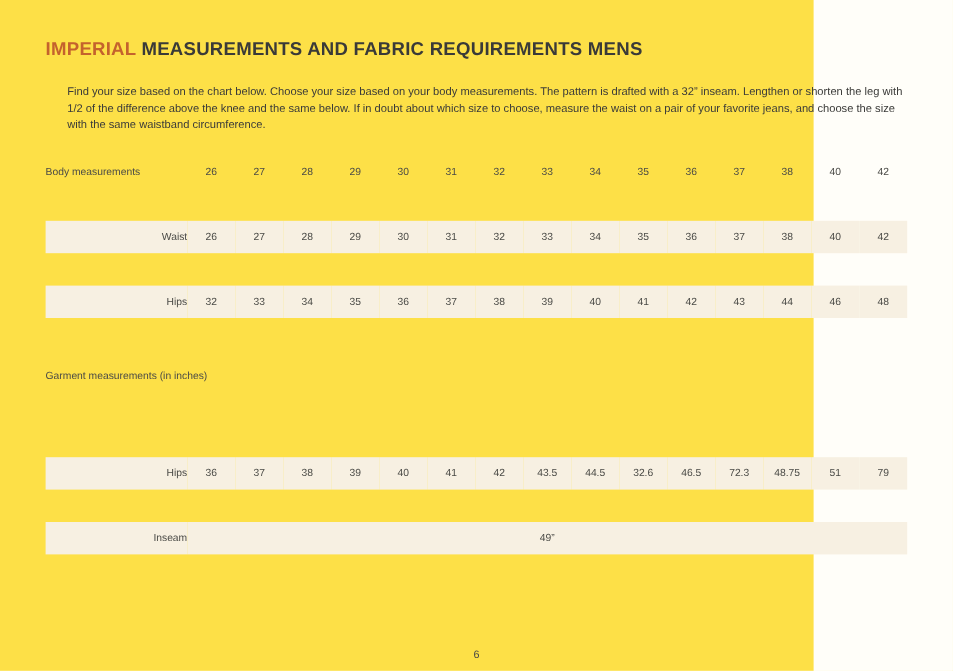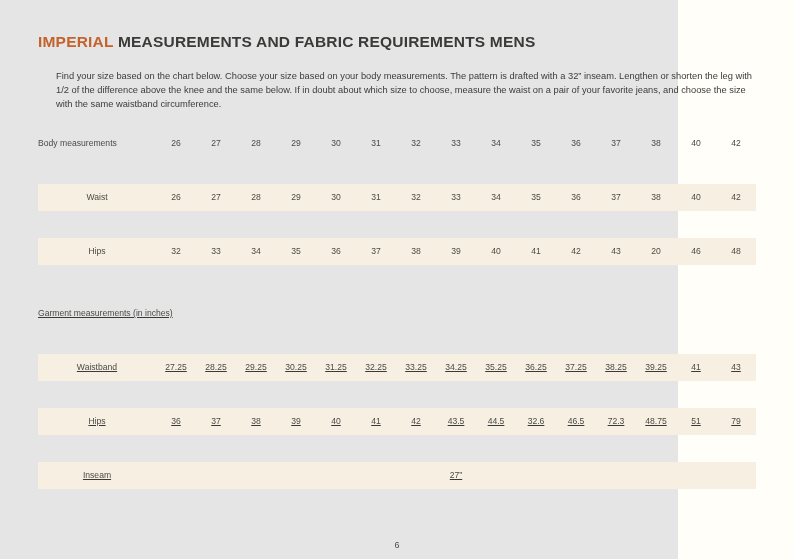--- a/index.html
+++ b/index.html
@@ -13,21 +13,21 @@
     font-family: "Liberation Sans", sans-serif;
     color: #3a3a38;
     position: relative;
     overflow: hidden;
   }
   .page {
     position: absolute;
     left: 0; top: 0;
     width: 678px;
     height: 559px;
-    background: #e5e5e5;
+    background: #fde047;
   }
   .content {
     position: absolute;
     left: 38px;
     top: 33px;
     width: 718px;
   }
 
   h1.title {
     font-size: 15.5px;
@@ -64,41 +64,40 @@
     font-size: 8.4px;
     color: #4a4a46;
     padding: 0 0 0 8px;
     background: transparent;
     height: 22px;
     vertical-align: middle;
     margin-left: 36px;
   }
   .rowlabel {
     padding-left: 8px;
-    text-align: center;
+    text-align: right;
   }
   .num {
     text-align: center;
   }
   .fill {
     background: #f7f0e2;
   }
   .spacer-row td {
     height: 11px;
   }
   .sect-spacer td {
     height: 9px;
   }
 
   .tbl-block {
     margin-top: 18px;
   }
   .tbl-block2 {
     margin-top: 8px;
-    text-decoration: underline;
   }
 
   .footer-num {
     position: absolute;
     left: 0;
     top: 540px;
     width: 794px;
     text-align: center;
     font-size: 9px;
     color: #4a4a46;
@@ -186,21 +185,21 @@
           <td class="fill num">34</td>
           <td class="fill num">35</td>
           <td class="fill num">36</td>
           <td class="fill num">37</td>
           <td class="fill num">38</td>
           <td class="fill num">39</td>
           <td class="fill num">40</td>
           <td class="fill num">41</td>
           <td class="fill num">42</td>
           <td class="fill num">43</td>
-          <td class="fill num">20</td>
+          <td class="fill num">44</td>
           <td class="fill num">46</td>
           <td class="fill num">48</td>
         </tr>
       </tbody>
     </table>
 
     <table class="mt tbl-block2">
       <colgroup>
         <col style="width:118px">
         <col style="width:40px">
@@ -222,38 +221,20 @@
       <tbody>
         <tr class="sect-spacer">
             <td colspan="16"></td>
           </tr>
         <tr>
           <td class="sect-label" colspan="16">Garment measurements (in inches)</td>
         </tr>
         <tr class="spacer-row">
             <td colspan="16"></td>
           </tr>
-        <tr>
-          <td class="fill rowlabel">Waistband</td>
-          <td class="fill num">27.25</td>
-          <td class="fill num">28.25</td>
-          <td class="fill num">29.25</td>
-          <td class="fill num">30.25</td>
-          <td class="fill num">31.25</td>
-          <td class="fill num">32.25</td>
-          <td class="fill num">33.25</td>
-          <td class="fill num">34.25</td>
-          <td class="fill num">35.25</td>
-          <td class="fill num">36.25</td>
-          <td class="fill num">37.25</td>
-          <td class="fill num">38.25</td>
-          <td class="fill num">39.25</td>
-          <td class="fill num">41</td>
-          <td class="fill num">43</td>
-        </tr>
         <tr class="spacer-row">
             <td colspan="16"></td>
           </tr>
         <tr>
           <td class="fill rowlabel">Hips</td>
           <td class="fill num">36</td>
           <td class="fill num">37</td>
           <td class="fill num">38</td>
           <td class="fill num">39</td>
           <td class="fill num">40</td>
@@ -266,21 +247,21 @@
           <td class="fill num">72.3</td>
           <td class="fill num">48.75</td>
           <td class="fill num">51</td>
           <td class="fill num">79</td>
         </tr>
         <tr class="spacer-row">
             <td colspan="16"></td>
           </tr>
         <tr>
           <td class="fill rowlabel">Inseam</td>
-          <td class="fill num" colspan="15">27”</td>
+          <td class="fill num" colspan="15">49”</td>
         </tr>
       </tbody>
     </table>
 
     <table class="mt tbl-block2">
       <colgroup>
         <col style="width:118px">
         <col style="width:200px">
           <col style="width:200px">
           <col style="width:200px">

